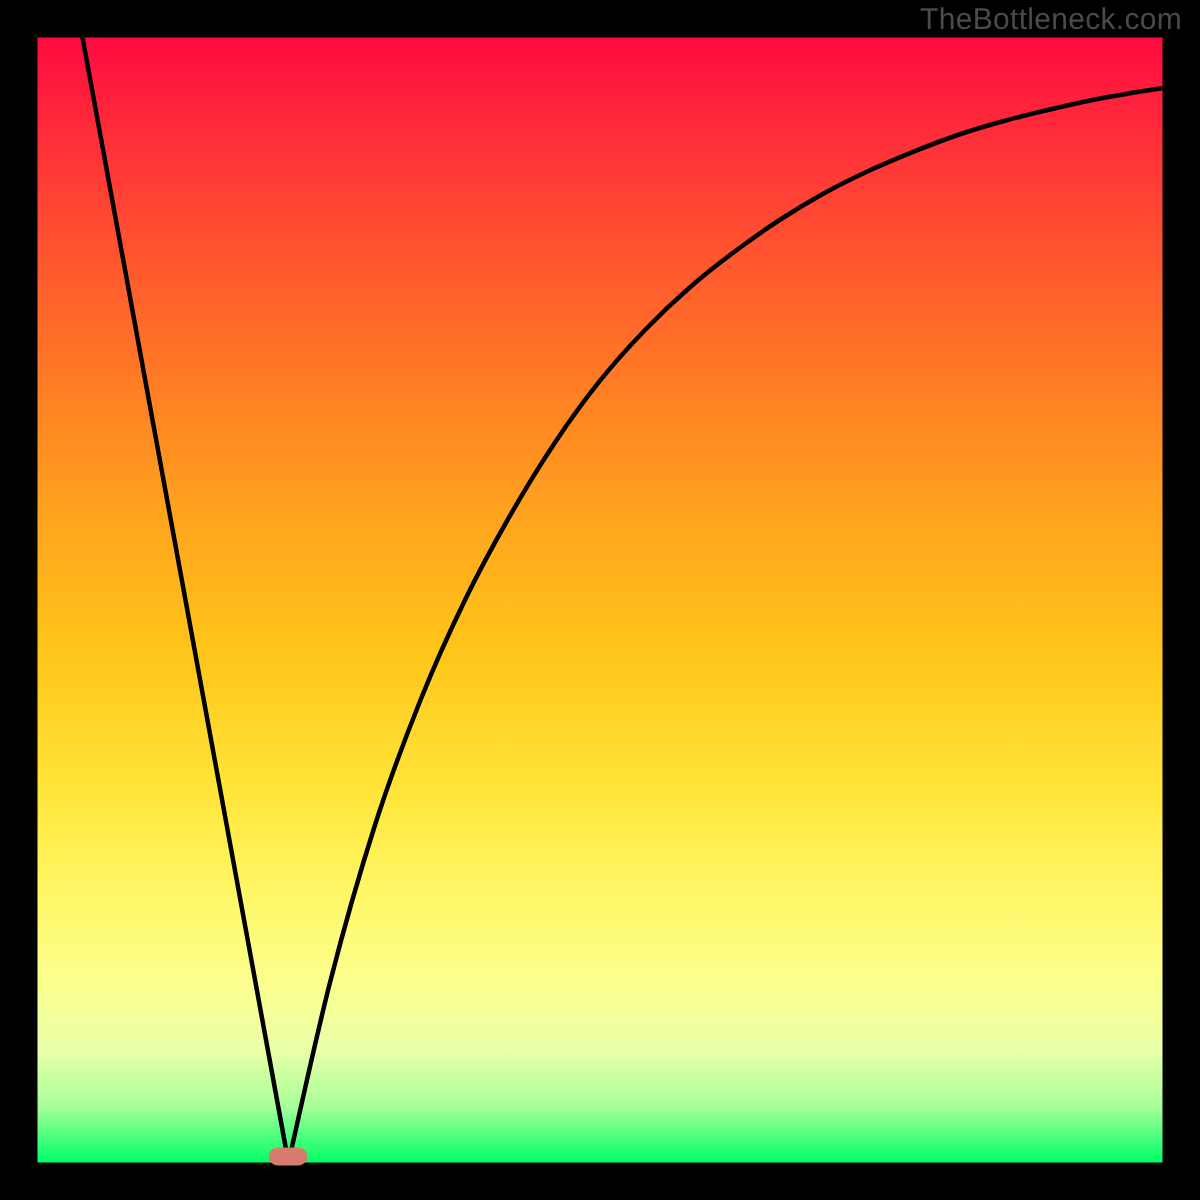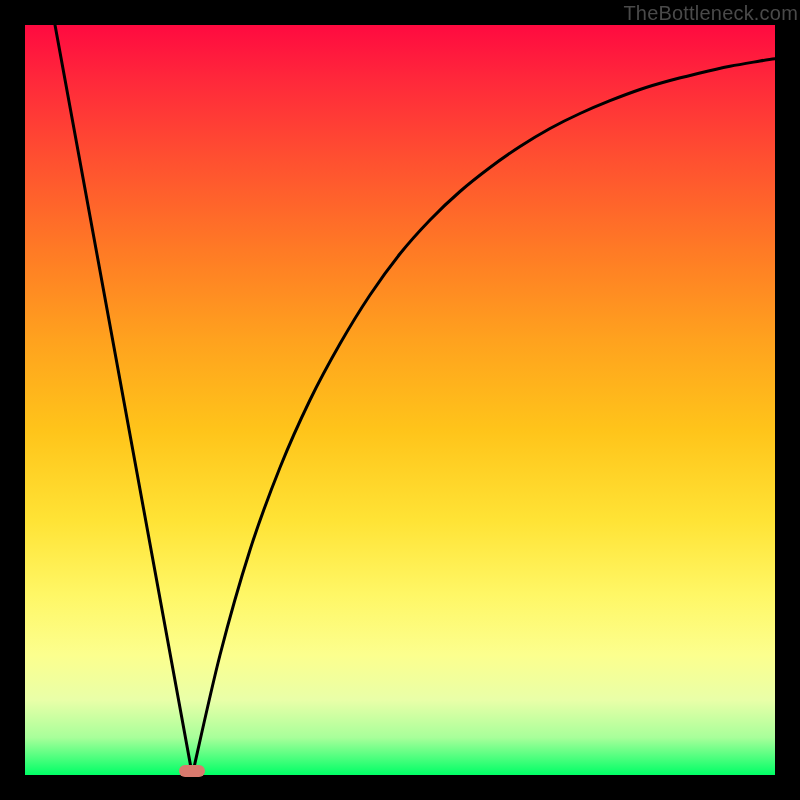--- a/index.html
+++ b/index.html
@@ -50,21 +50,21 @@
     position: absolute;
     width: 26px;
     height: 12px;
     border-radius: 6px;
     background: #d97a6e;
     transform: translate(-50%, -50%);
   }
   .watermark {
     position: absolute;
     top: 2px;
-    right: 2px;
+    right: 12px;
     font-size: 20px;
     font-weight: 500;
     color: #4a4a4a;
     letter-spacing: 0.2px;
     user-select: none;
   }
 </style>
 </head>
 <body>
 

